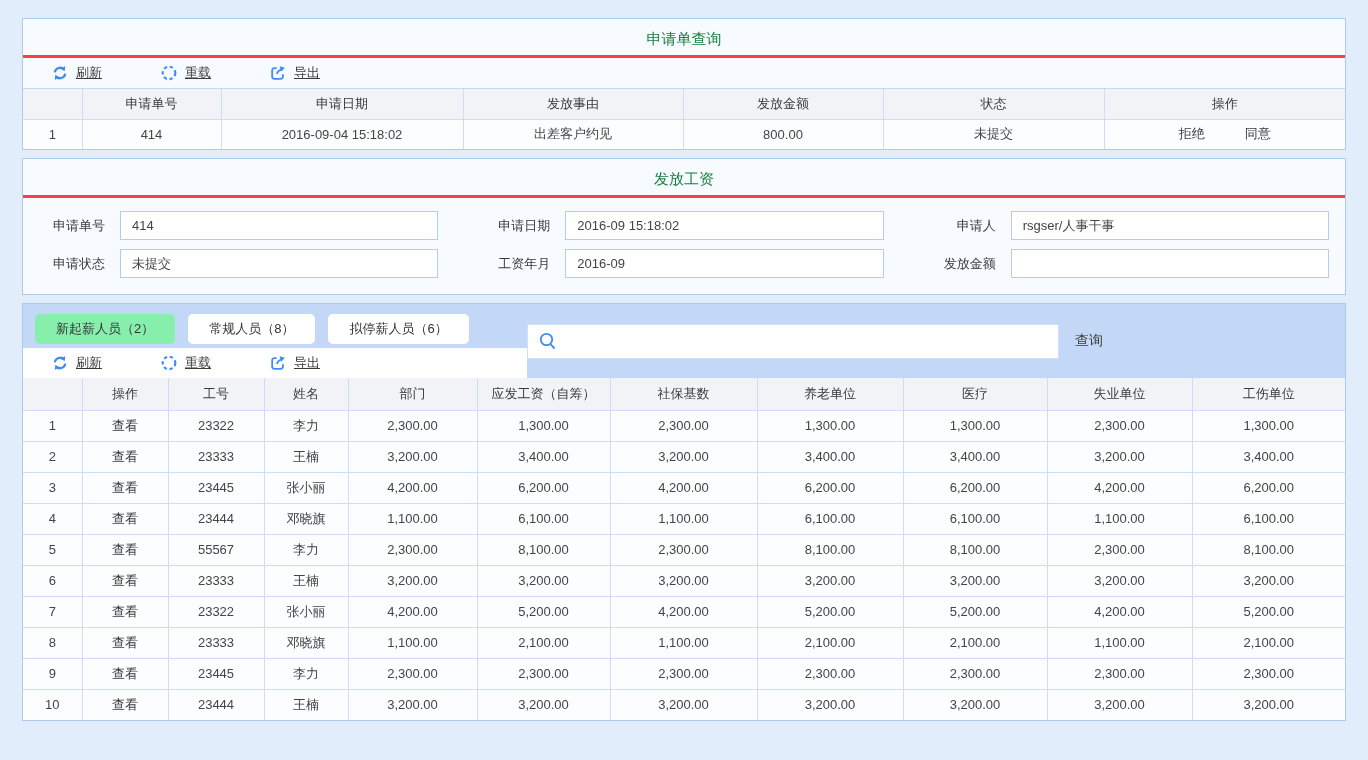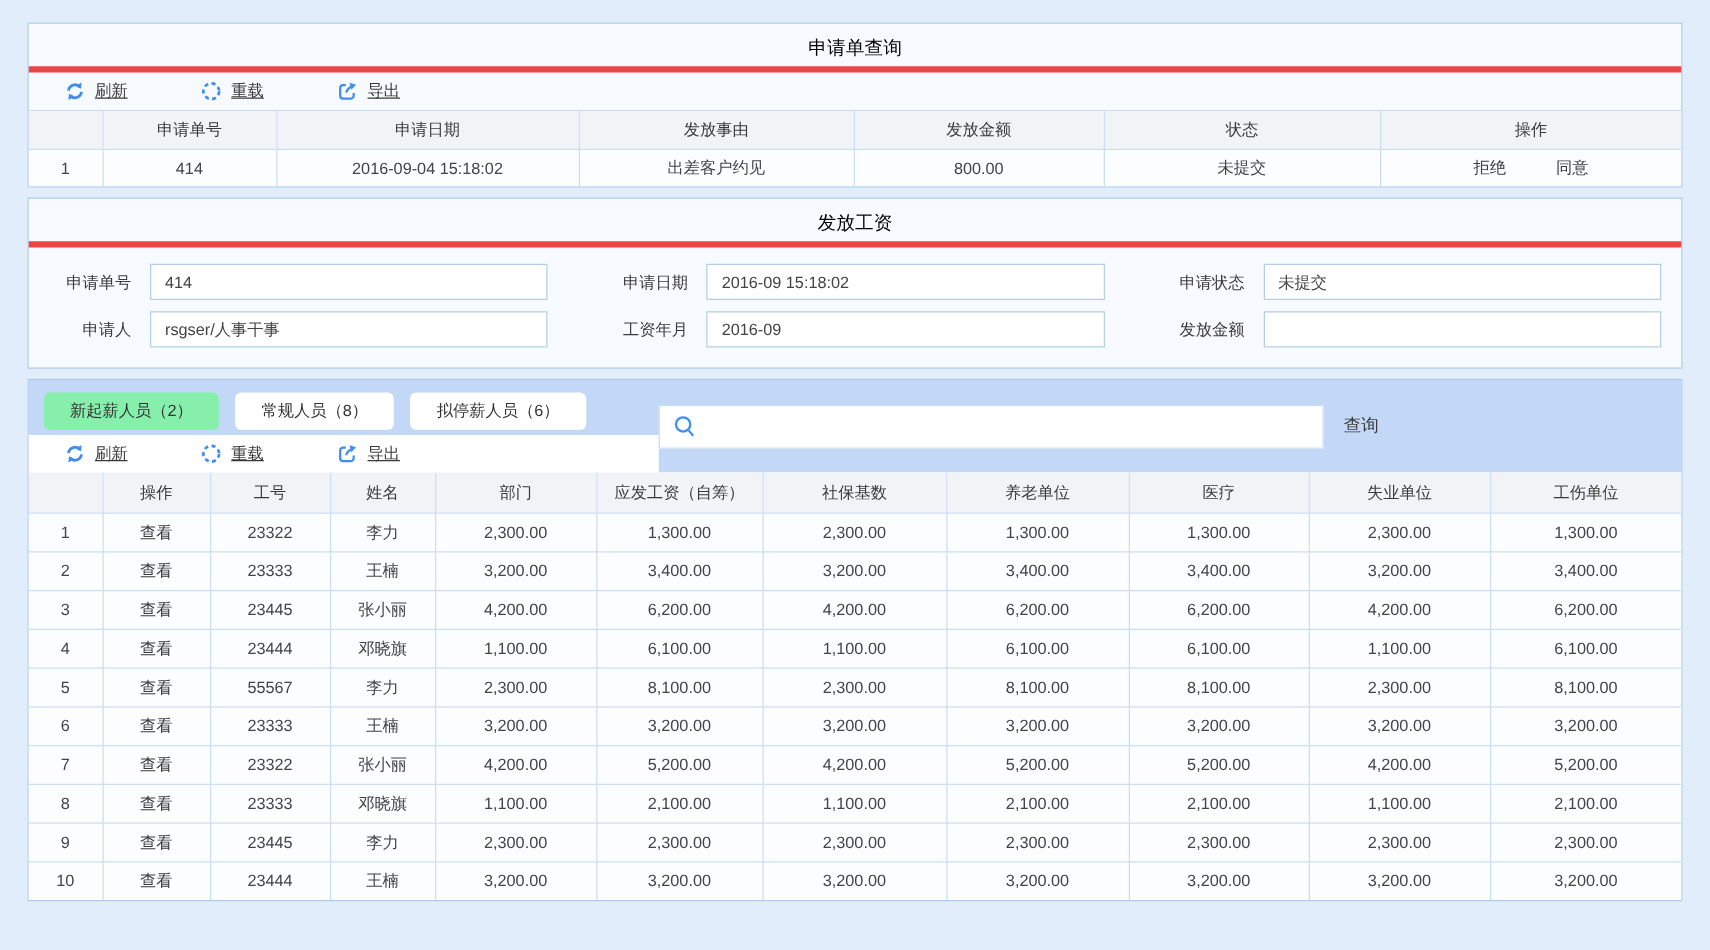--- a/index.html
+++ b/index.html
@@ -8,22 +8,22 @@
     width:1368px; height:760px;
     background:#e1edfb;
     font-family:"Liberation Sans","DejaVu Sans",sans-serif;
     font-size:13px; color:#444;
     overflow:hidden;
   }
   .page { padding:18px 22px 0 22px; }
   .panel { background:#f7faff; border:1px solid #aecbeb; margin-bottom:8px; }
   .panel-title {
     height:39px; line-height:39px; text-align:center;
-    color:#000000; font-size:15px;
-    border-bottom:5px solid #ef4444;
+    color:#15803d; font-size:15px;
+    border-bottom:3px solid #ef4444;
   }
   .toolbar {
     display:flex; align-items:center; height:31px;
     padding-left:28px; gap:58px;
     border-bottom:1px solid #c6d9f2;
   }
   .tool-btn { display:flex; align-items:flex-start; gap:7px; cursor:pointer; color:#3a3a3a;text-decoration:underline; }
   .tool-btn svg { display:block; }
 
   table { width:100%; border-collapse:collapse; table-layout:fixed; background:#fbfdff; }
@@ -160,26 +160,26 @@
     <div class="form-grid">
       <div class="field">
         <span class="flabel">申请单号</span>
         <input value="414" style="">
       </div>
       <div class="field">
         <span class="flabel">申请日期</span>
         <input value="2016-09 15:18:02" style="">
       </div>
       <div class="field">
+        <span class="flabel">申请人</span>
+        <input value="rsgser/人事干事" style="">
+      </div>
+      <div class="field">
         <span class="flabel">申请状态</span>
         <input value="未提交" style="">
-      </div>
-      <div class="field">
-        <span class="flabel">申请人</span>
-        <input value="rsgser/人事干事" style="">
       </div>
       <div class="field">
         <span class="flabel">工资年月</span>
         <input value="2016-09" style="">
       </div>
       <div class="field">
         <span class="flabel">发放金额</span>
         <input value="" style="">
       </div>
     </div>

